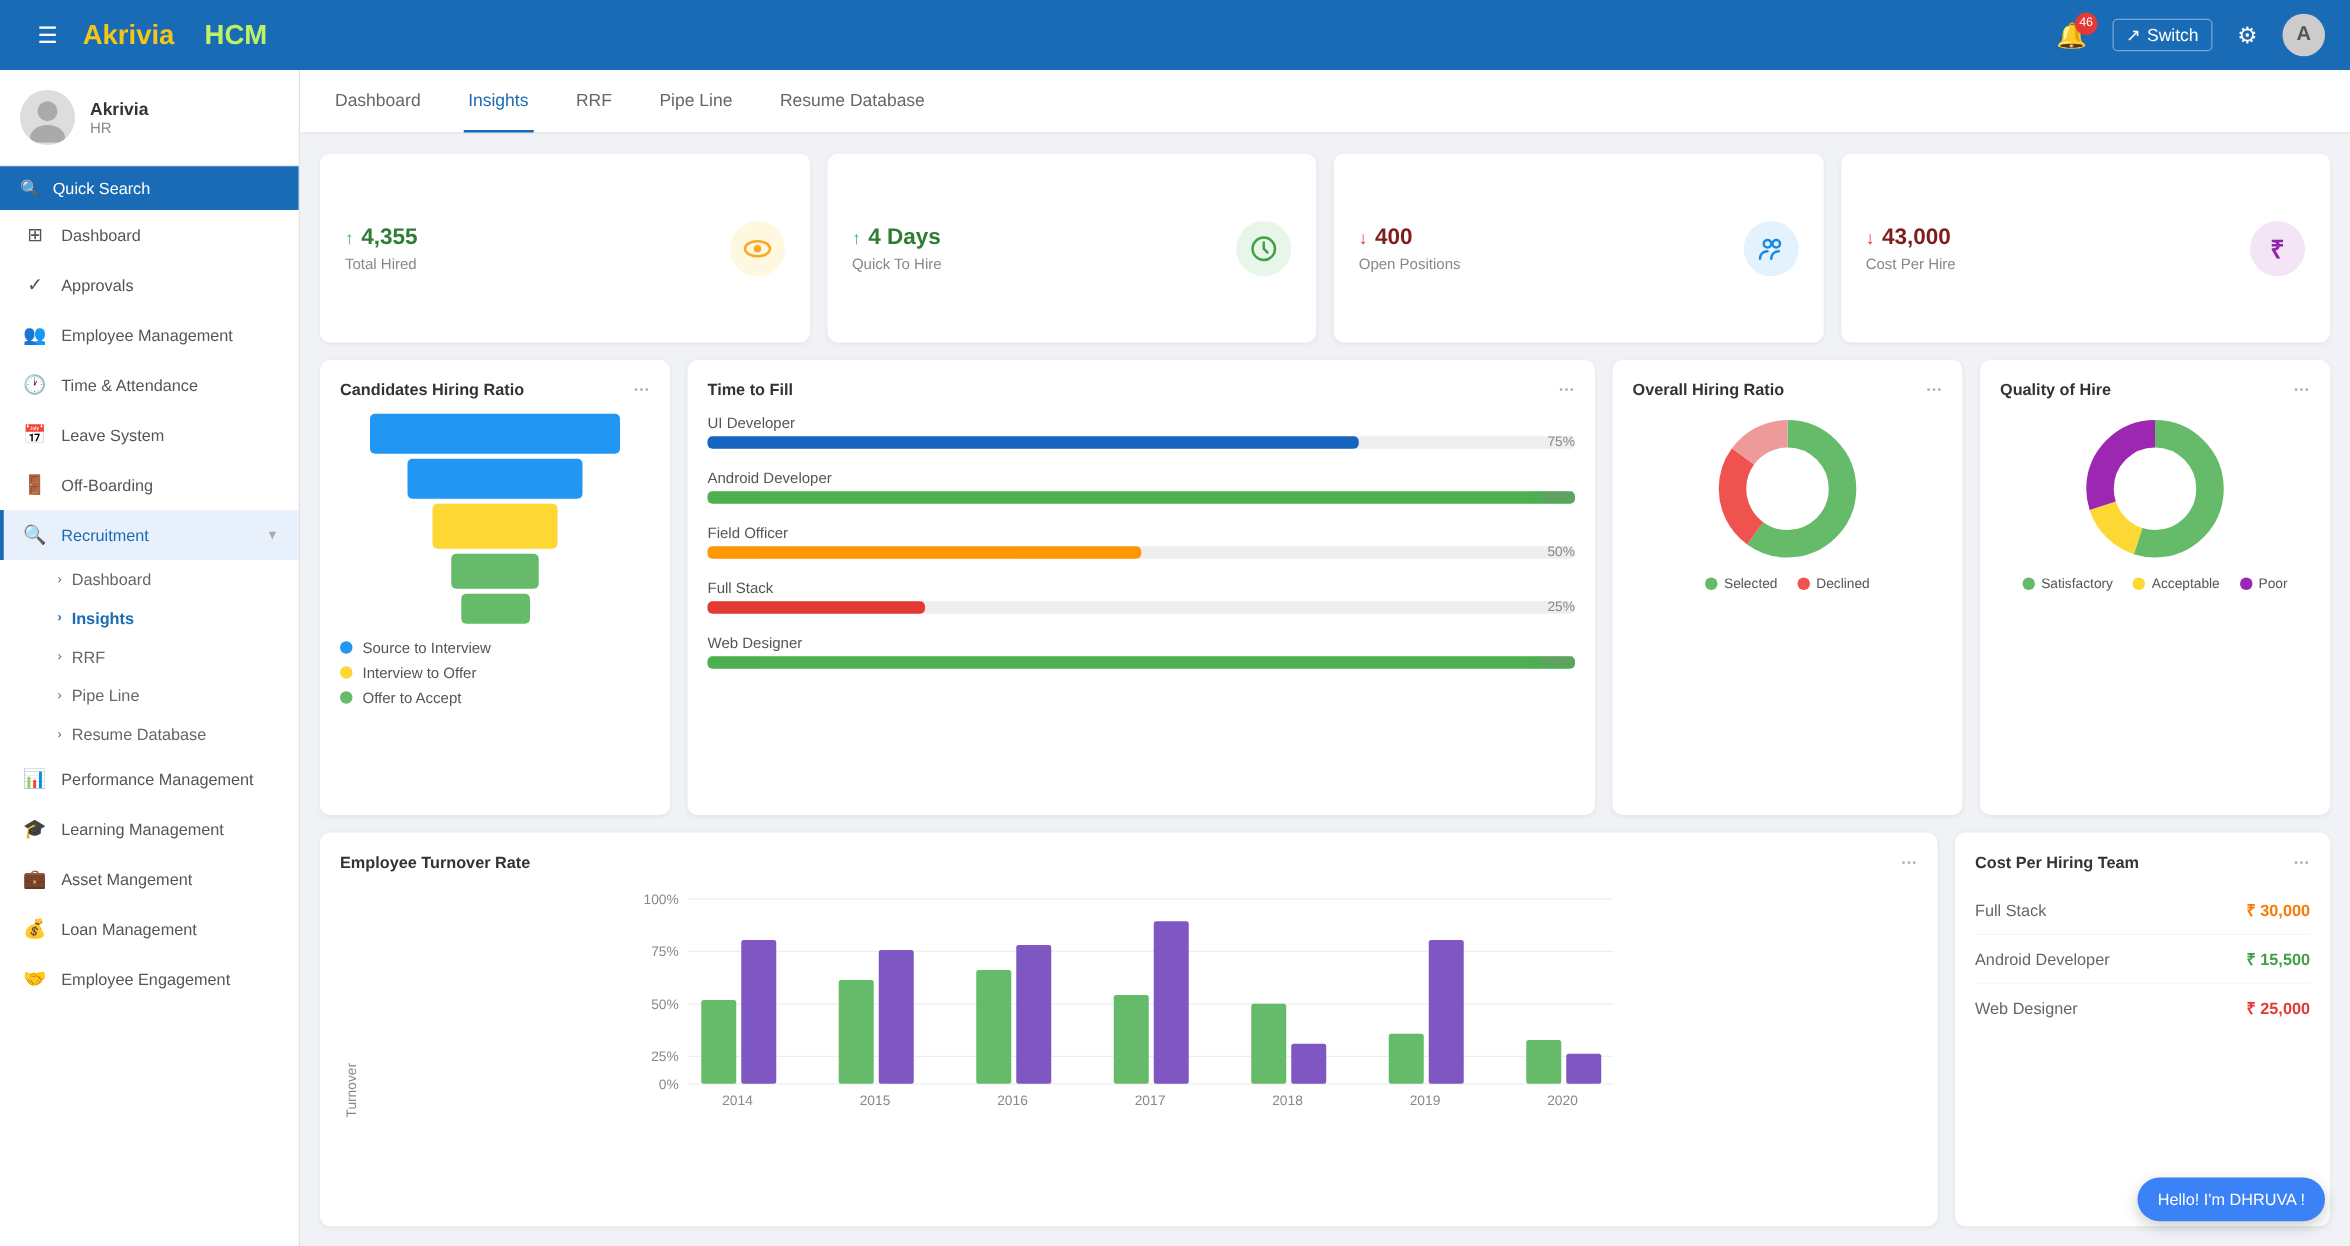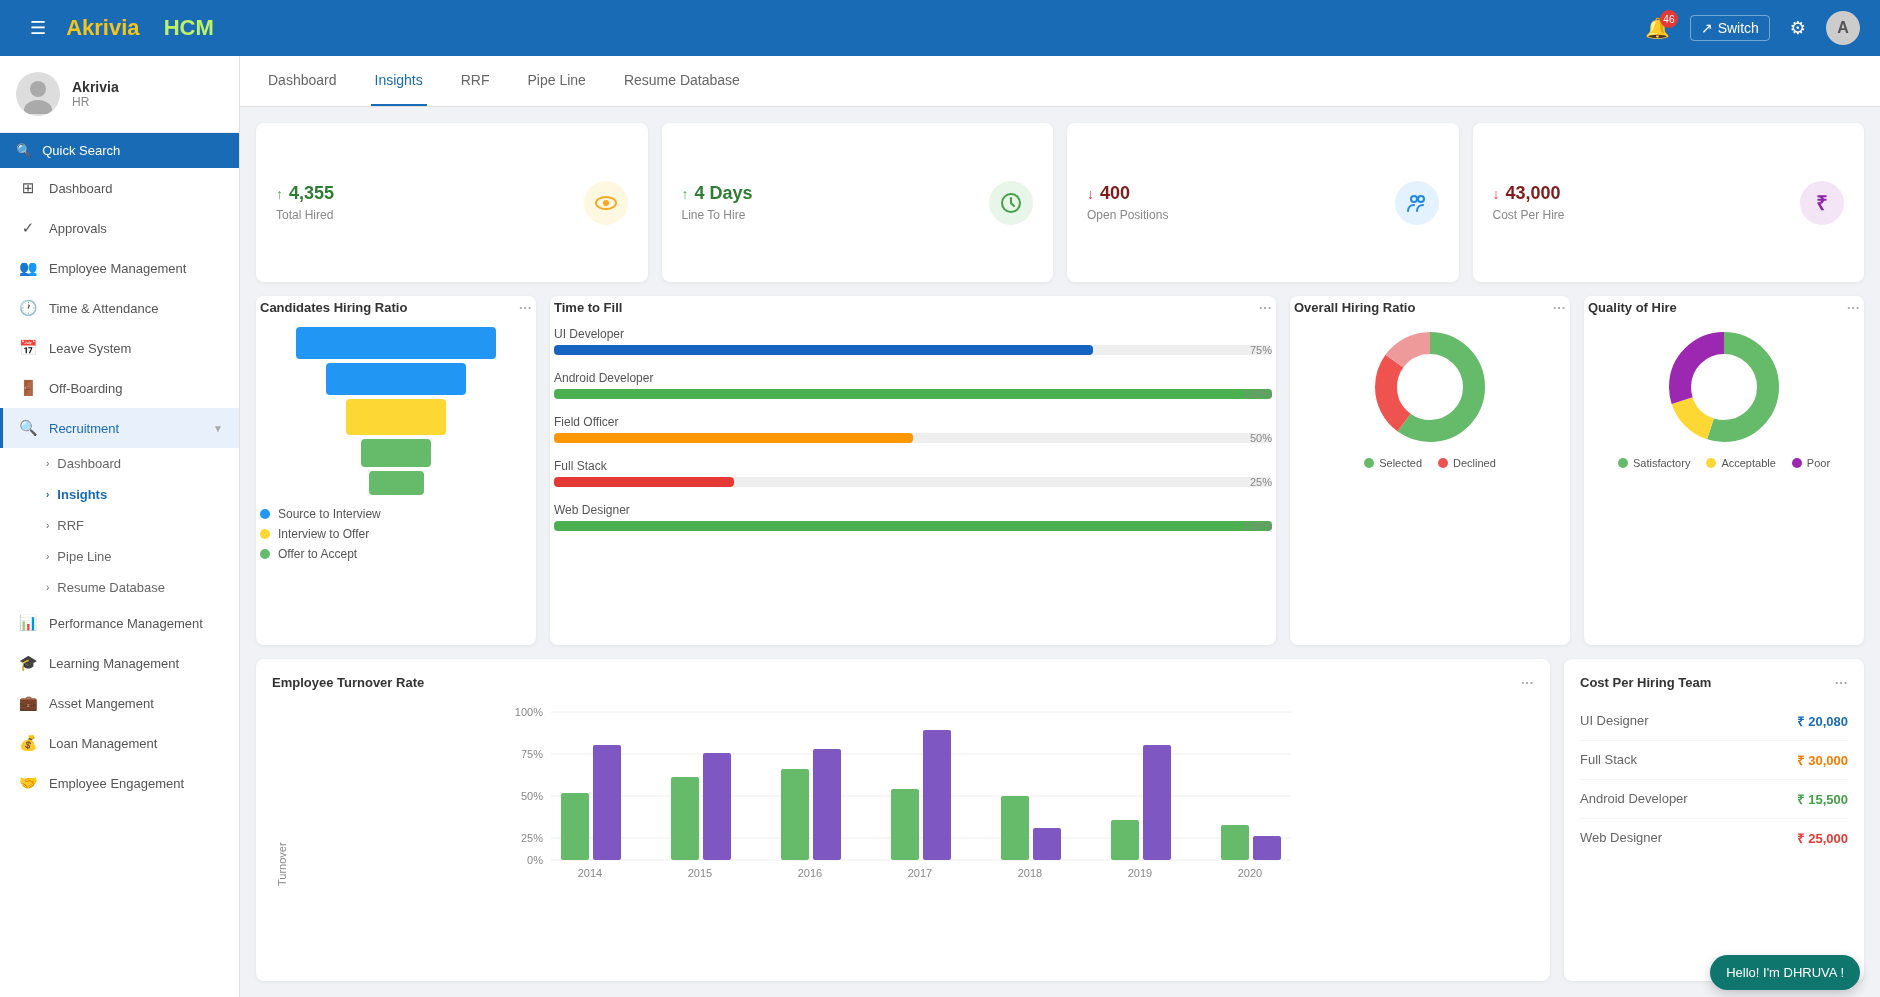--- a/index.html
+++ b/index.html
@@ -57,21 +57,21 @@
     .stat-arrow-up { color: #4caf50; font-size: 14px; }
     .stat-arrow-down { color: #e53935; font-size: 14px; }
     .stat-icon-circle { width: 44px; height: 44px; border-radius: 50%; display: flex; align-items: center; justify-content: center; font-size: 20px; }
     .stat-icon-yellow { background: #fff8e1; color: #f9a825; }
     .stat-icon-green { background: #e8f5e9; color: #43a047; }
     .stat-icon-blue { background: #e3f2fd; color: #1e88e5; }
     .stat-icon-purple { background: #f3e5f5; color: #8e24aa; }
 
     
     .charts-row { display: grid; grid-template-columns: 280px 1fr 280px 280px; gap: 14px; }
-    .chart-card { background: white; border-radius: 8px; padding: 4px; box-shadow: 0 1px 4px rgba(0,0,0,0.06); }
+    .chart-card { background: white; border-radius: 8px; padding: 16px; box-shadow: 0 1px 4px rgba(0,0,0,0.06); }
     .chart-title { font-size: 13px; font-weight: 600; color: #333; margin-bottom: 12px; display: flex; justify-content: space-between; align-items: center; }
     .chart-dots { color: #aaa; cursor: pointer; }
 
     
     .funnel-container { display: flex; flex-direction: column; align-items: center; gap: 4px; margin: 10px 0; }
     .funnel-layer { height: 32px; border-radius: 4px; }
     .funnel-legend { display: flex; flex-direction: column; gap: 6px; margin-top: 12px; }
     .legend-item { display: flex; align-items: center; gap: 8px; font-size: 12px; color: #555; }
     .legend-dot { width: 10px; height: 10px; border-radius: 50%; flex-shrink: 0; }
 
@@ -99,21 +99,21 @@
     .cost-row { display: flex; justify-content: space-between; align-items: center; padding: 10px 0; border-bottom: 1px solid #f5f5f5; font-size: 13px; }
     .cost-row:last-child { border-bottom: none; }
     .cost-label { color: #666; }
     .cost-value { font-weight: 600; }
     .cost-value.blue { color: #1a6bb5; }
     .cost-value.orange { color: #f57c00; }
     .cost-value.green2 { color: #43a047; }
     .cost-value.red2 { color: #e53935; }
 
     
-    .chat-bubble { position: fixed; bottom: 7px; right: 20px; background: #0f766e; color: white; padding: 10px 16px; border-radius: 20px; font-size: 13px; font-weight: 500; cursor: pointer; box-shadow: 0 4px 12px rgba(0,0,0,0.2); }
+    .chat-bubble { position: fixed; bottom: 20px; right: 20px; background: #3b82f6; color: white; padding: 10px 16px; border-radius: 20px; font-size: 13px; font-weight: 500; cursor: pointer; box-shadow: 0 4px 12px rgba(0,0,0,0.2); }
 
     
     .donut-svg { width: 120px; height: 120px; }
   </style>
 </head>
 <body>
 
 <div class="header">
   <div class="header-menu-icon">☰</div>
   <div class="header-logo">
@@ -257,21 +257,21 @@
               <circle cx="12" cy="12" r="3" fill="#f9a825"></circle>
             </svg>
           </div>
         </div>
         <div class="stat-card">
           <div>
             <div style="display:flex;align-items:center;gap:6px;">
               <span class="stat-arrow-up">↑</span>
               <span class="stat-value green">4 Days</span>
             </div>
-            <div class="stat-label">Line To Hire</div>
+            <div class="stat-label">Quick To Hire</div>
           </div>
           <div class="stat-icon-circle stat-icon-green">
             <svg width="24" height="24" viewBox="0 0 24 24" fill="none">
               <circle cx="12" cy="12" r="9" stroke="#43a047" stroke-width="2" fill="none"></circle>
               <path d="M12 7v5l3 3" stroke="#43a047" stroke-width="2" stroke-linecap="round"></path>
             </svg>
           </div>
         </div>
         <div class="stat-card">
           <div>
@@ -488,24 +488,20 @@
             </div>
           </div>
         </div>
 
         <div class="cost-card">
           <div class="chart-title">
             <span>Cost Per Hiring Team</span>
             <span class="chart-dots">···</span>
           </div>
           <div class="cost-row">
-            <span class="cost-label">UI Designer</span>
-            <span class="cost-value blue">₹ 20,080</span>
-          </div>
-          <div class="cost-row">
             <span class="cost-label">Full Stack</span>
             <span class="cost-value orange">₹ 30,000</span>
           </div>
           <div class="cost-row">
             <span class="cost-label">Android Developer</span>
             <span class="cost-value green2">₹ 15,500</span>
           </div>
           <div class="cost-row">
             <span class="cost-label">Web Designer</span>
             <span class="cost-value red2">₹ 25,000</span>

